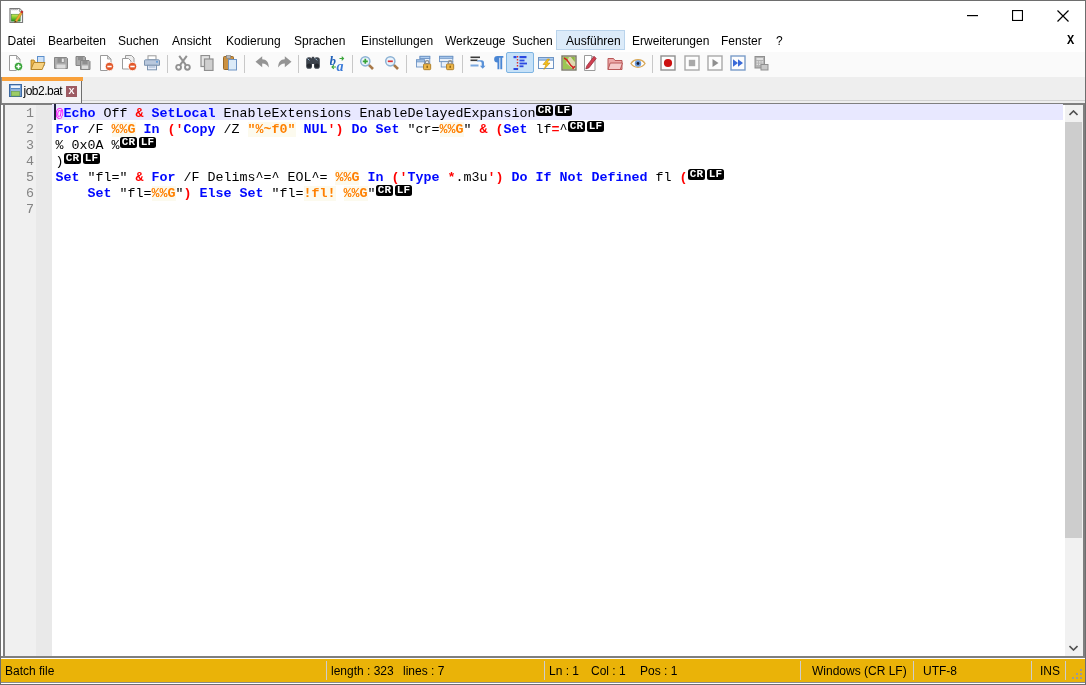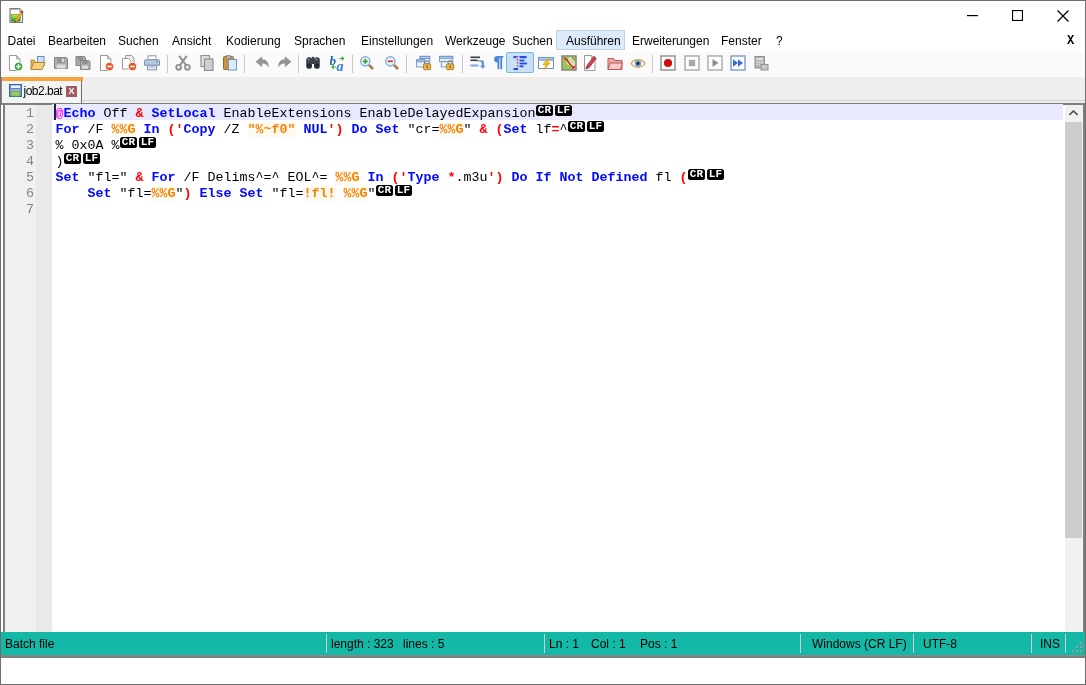--- a/index.html
+++ b/index.html
@@ -40,21 +40,21 @@
   .o { color:#ff0000; font-weight:bold; }
   .v { color:#ff8000; font-weight:bold; background:#fcfaee; }
   .m { color:#ff00ff; }
   .eol { display:inline-block; margin-left:0.5px; position:relative; top:-4px; vertical-align:baseline; }
   .eol b { display:inline-block; background:#000; color:#fff; font-size:11px; font-weight:bold; font-family:"Liberation Mono",monospace; width:17px; height:10.5px; line-height:10.5px; text-align:center; border-radius:2.5px; margin-right:2px; letter-spacing:0.2px; }
   
   #vscroll { position:absolute; left:1064px; top:0px; width:17px; height:551px; background:#f1f1f1; }
   #vthumb { position:absolute; left:0px; top:17px; width:17px; height:416px; background:#cdcdcd; }
   #sbgapr { position:absolute; left:1081px; top:0px; width:1px; height:551px; background:#f1f1f1; }
   
-  #status { left:1px; top:632px; width:1084px; height:24px; background:#14b8a6; border-bottom:1px solid #8a8a8a;padding-left:22px; }
+  #status { left:1px; top:659px; width:1084px; height:24px; background:#eab308; border-bottom:1px solid #8a8a8a;padding-left:22px; }
   .st { position:absolute; top:5px; font-size:12px; color:#000; }
   .ssep { position:absolute; top:2px; width:1px; height:19px; background:#cdcdcd; }
 </style>
 </head>
 <body>
 <div class="abs" id="frame"></div>
 
 <div class="abs" id="title">
   <svg class="abs" style="left:8px;top:6px" width="15" height="17" viewBox="0 0 15 17">
     <defs>
@@ -339,21 +339,21 @@
         </svg>
     </div>
   </div>
   <div id="sbgapr"></div>
   <div id="rightedge"></div>
 </div>
 
 <div class="abs" id="status">
   <span class="st" style="left:4px">Batch file</span>
   <span class="st" style="left:330px">length : 323</span>
-  <span class="st" style="left:402px">lines : 5</span>
+  <span class="st" style="left:402px">lines : 7</span>
   <span class="st" style="left:548px">Ln : 1</span>
   <span class="st" style="left:590px">Col : 1</span>
   <span class="st" style="left:639px">Pos : 1</span>
   <span class="st" style="left:811px">Windows (CR LF)</span>
   <span class="st" style="left:922px">UTF-8</span>
   <span class="st" style="left:1039px">INS</span>
   <div class="ssep" style="left:325px"></div>
   <div class="ssep" style="left:543px"></div>
   <div class="ssep" style="left:799px"></div>
   <div class="ssep" style="left:912px"></div>

